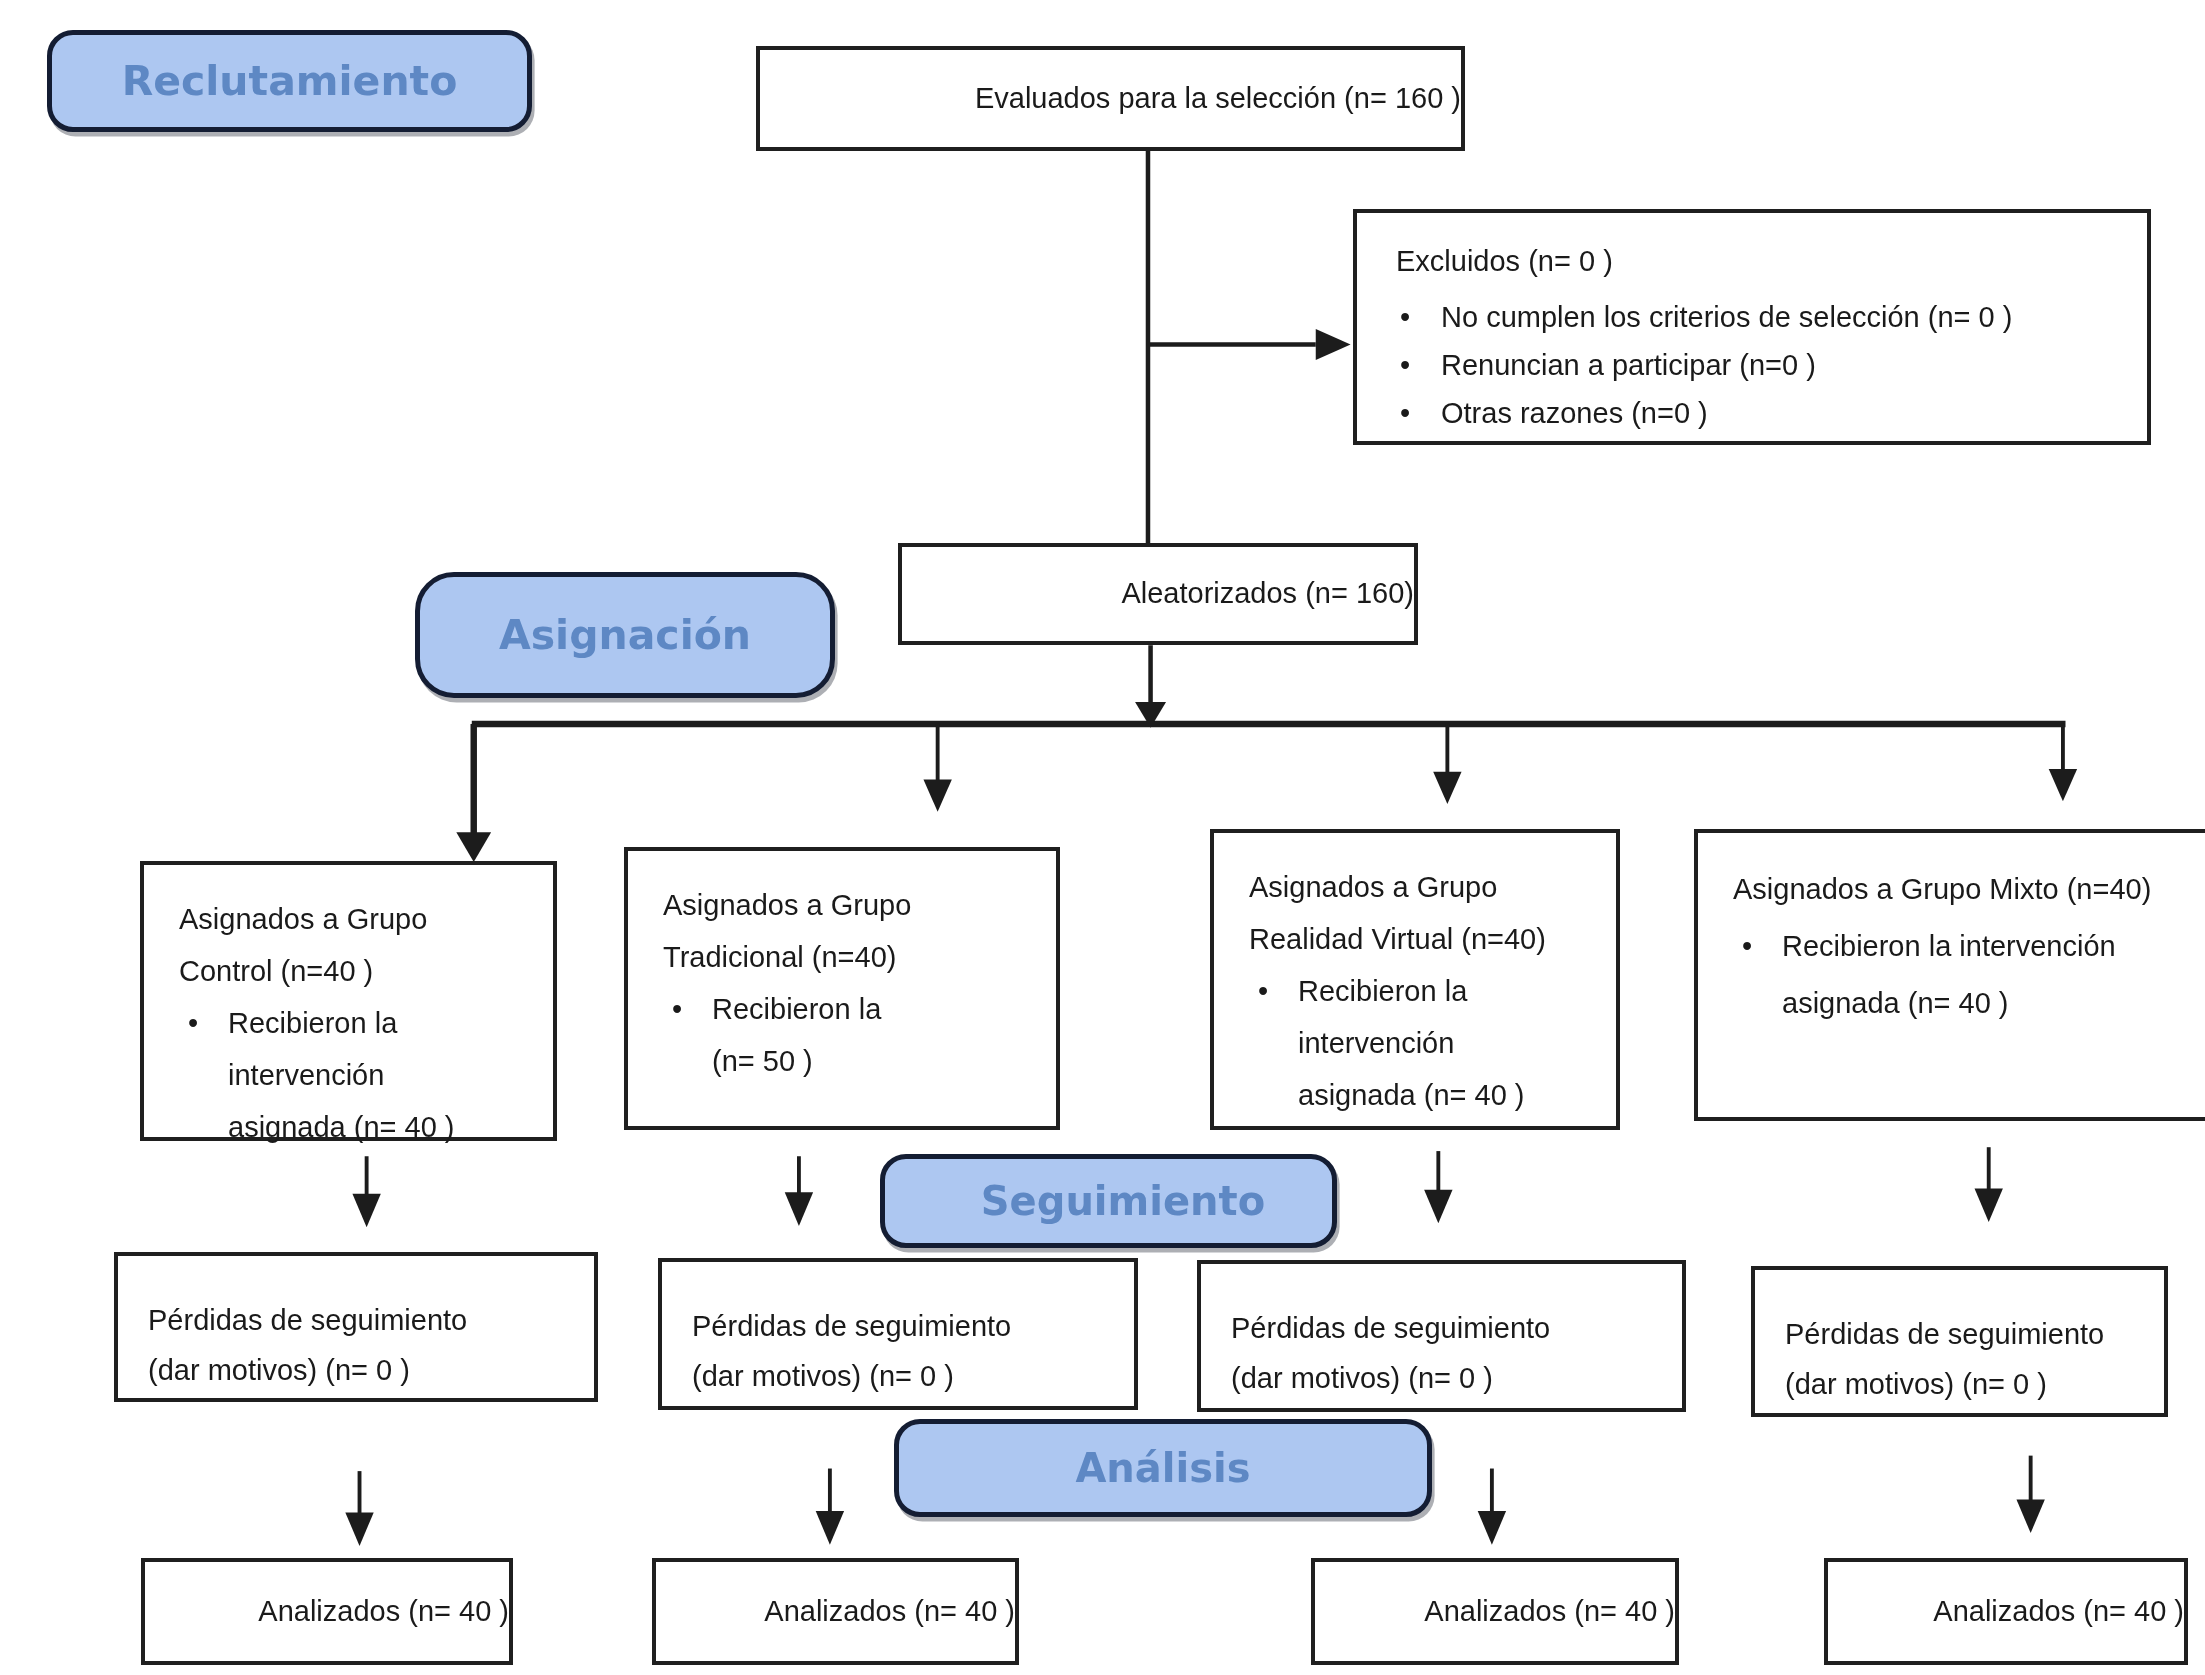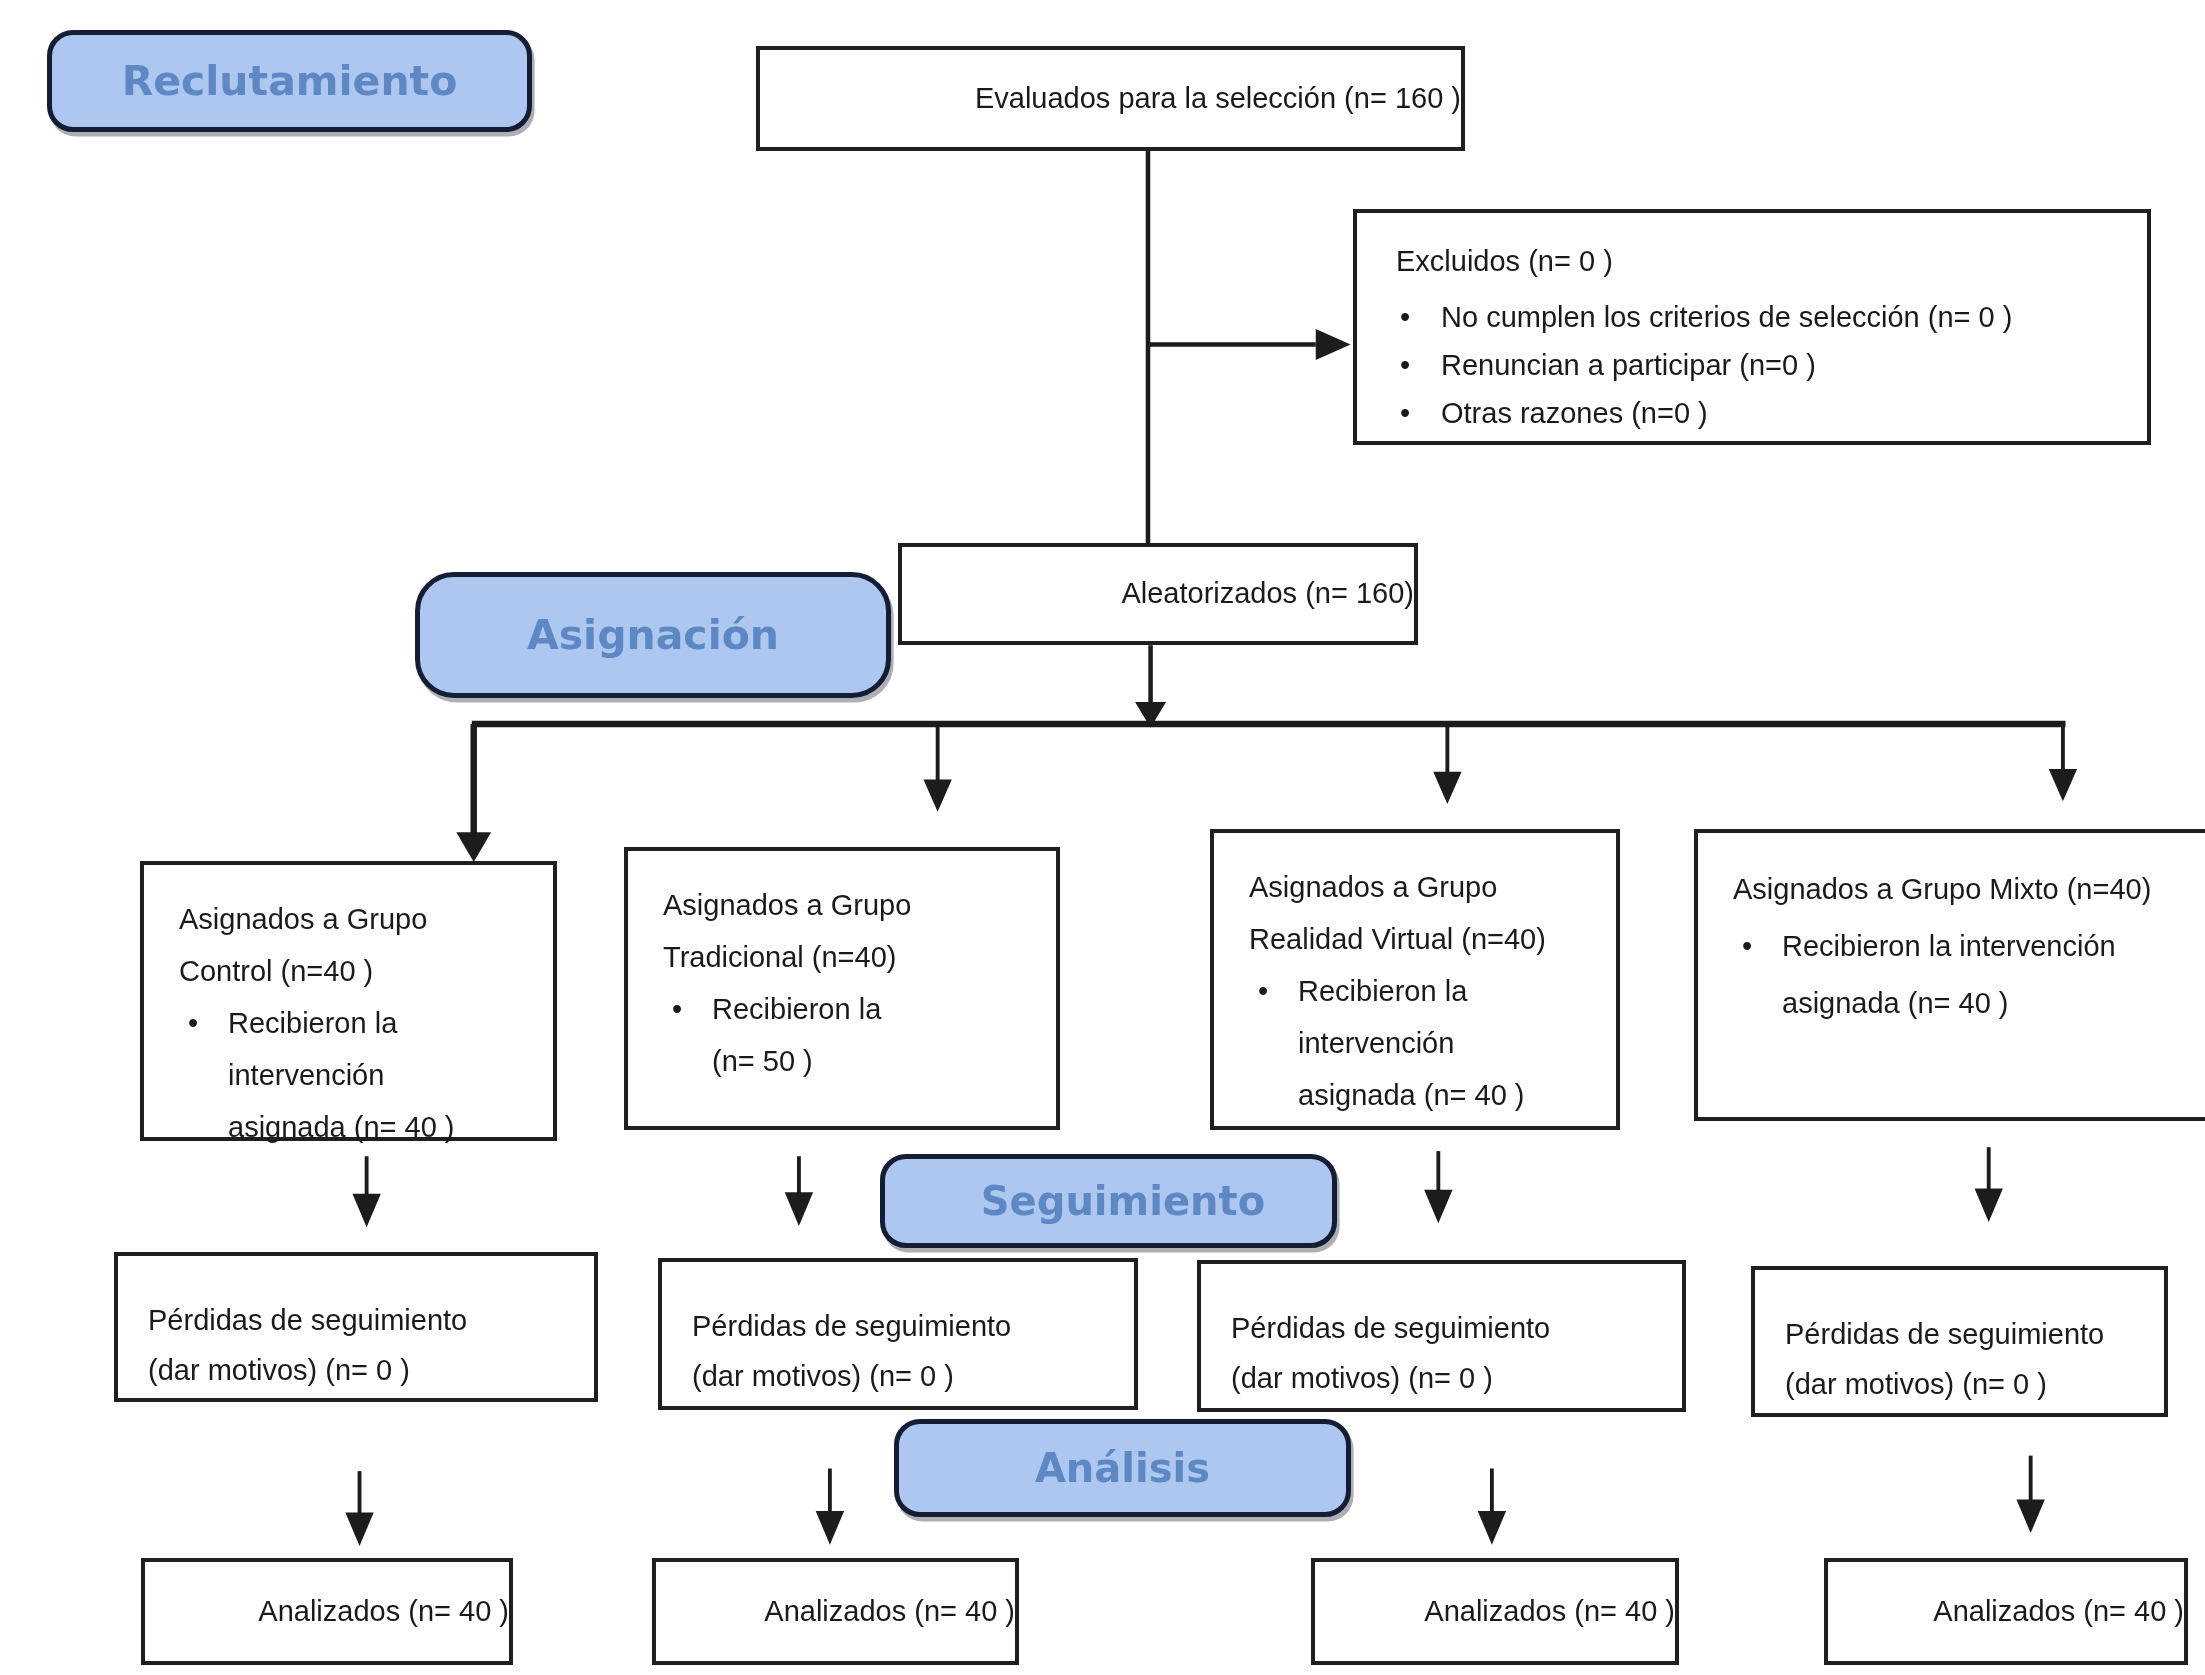--- a/index.html
+++ b/index.html
@@ -25,23 +25,23 @@
     display:flex;align-items:center;justify-content:center;
     font-family:"DejaVu Sans",sans-serif;
     font-weight:700;
     font-size:41px;
     color:#5e88c4;
     box-shadow:2.6px 4.5px 0 rgba(20,25,40,0.35);
     box-sizing:border-box;
     text-align:center;
   }
   #stage-reclutamiento{left:27px;top:30px;width:485px;height:102px;}
-  #stage-asignacion{left:395px;top:572px;width:476px;height:126px;border-radius:39px;}
+  #stage-asignacion{left:395px;top:572px;width:420px;height:126px;border-radius:39px;}
   #stage-seguimiento{left:860px;top:1154px;width:457px;height:94px;font-size:40px;padding-left:29px;}
-  #stage-analisis{left:874px;top:1419px;width:457px;height:98px;font-size:40px;}
+  #stage-analisis{left:874px;top:1419px;width:538px;height:98px;font-size:40px;}
 
   
   .wbox{
     position:absolute;
     background:#ffffff;
     border:4.5px solid #1f1f1f;
     box-sizing:border-box;
     font-size:29px;
     line-height:1.15;
   }

